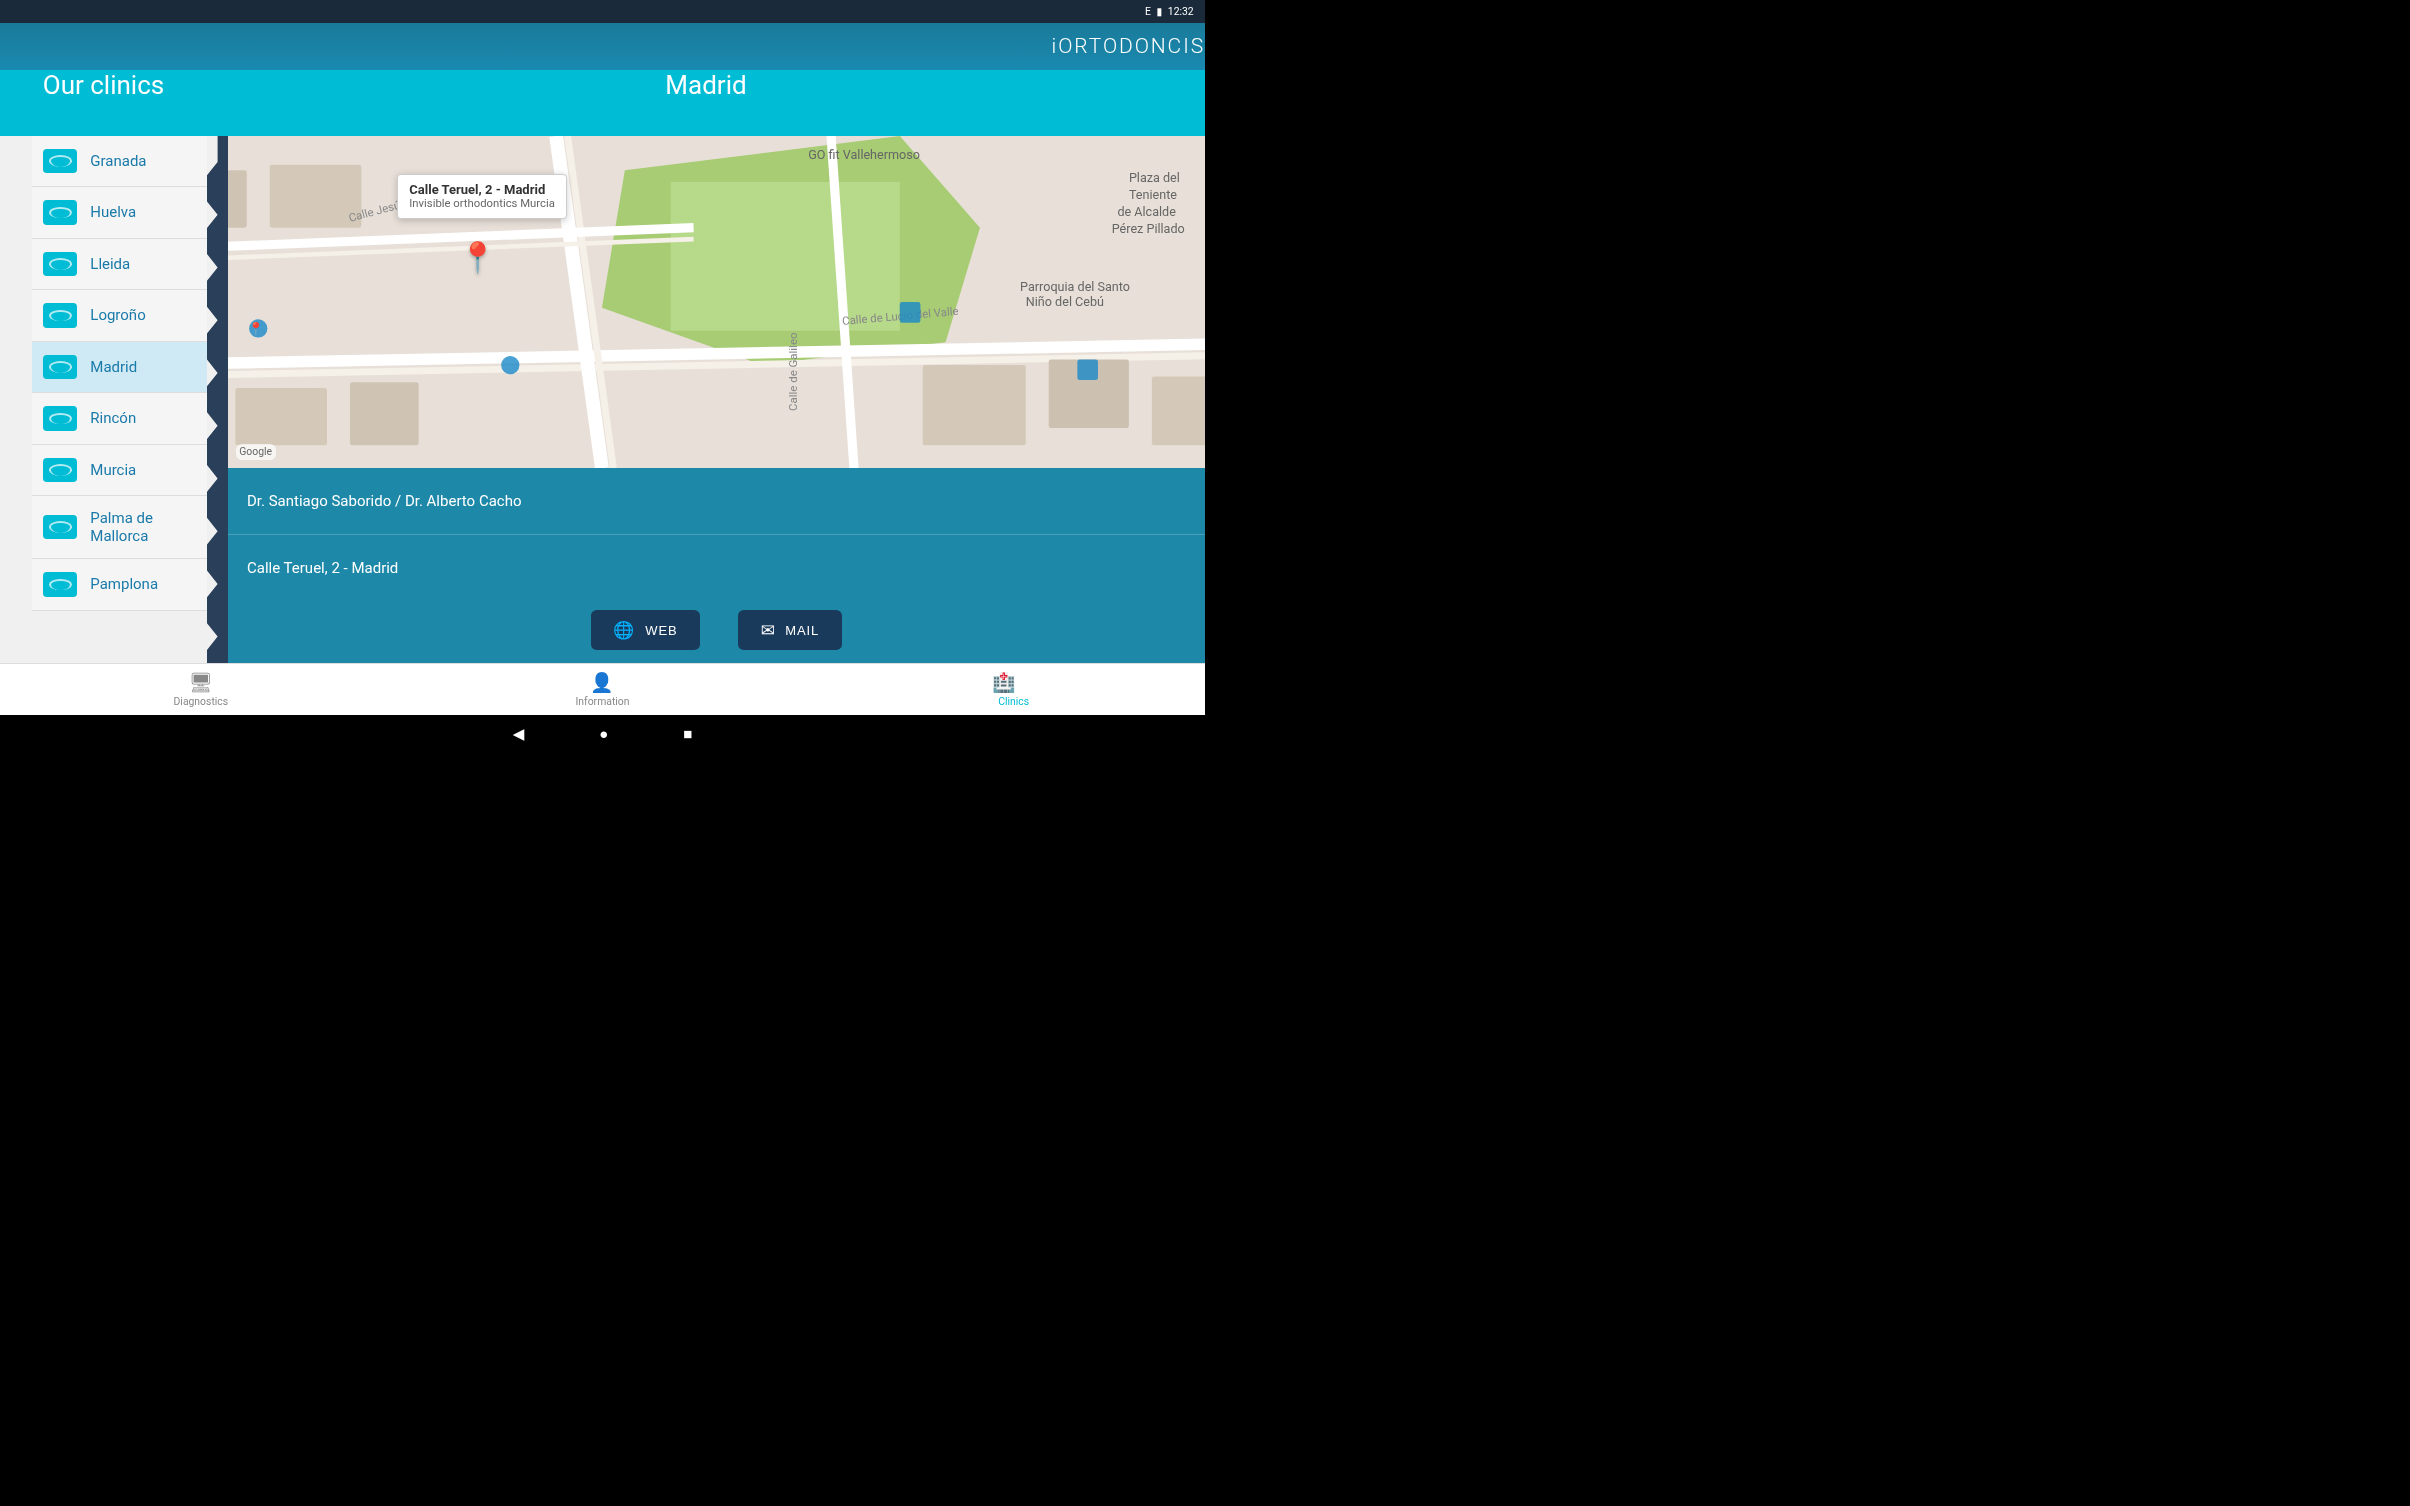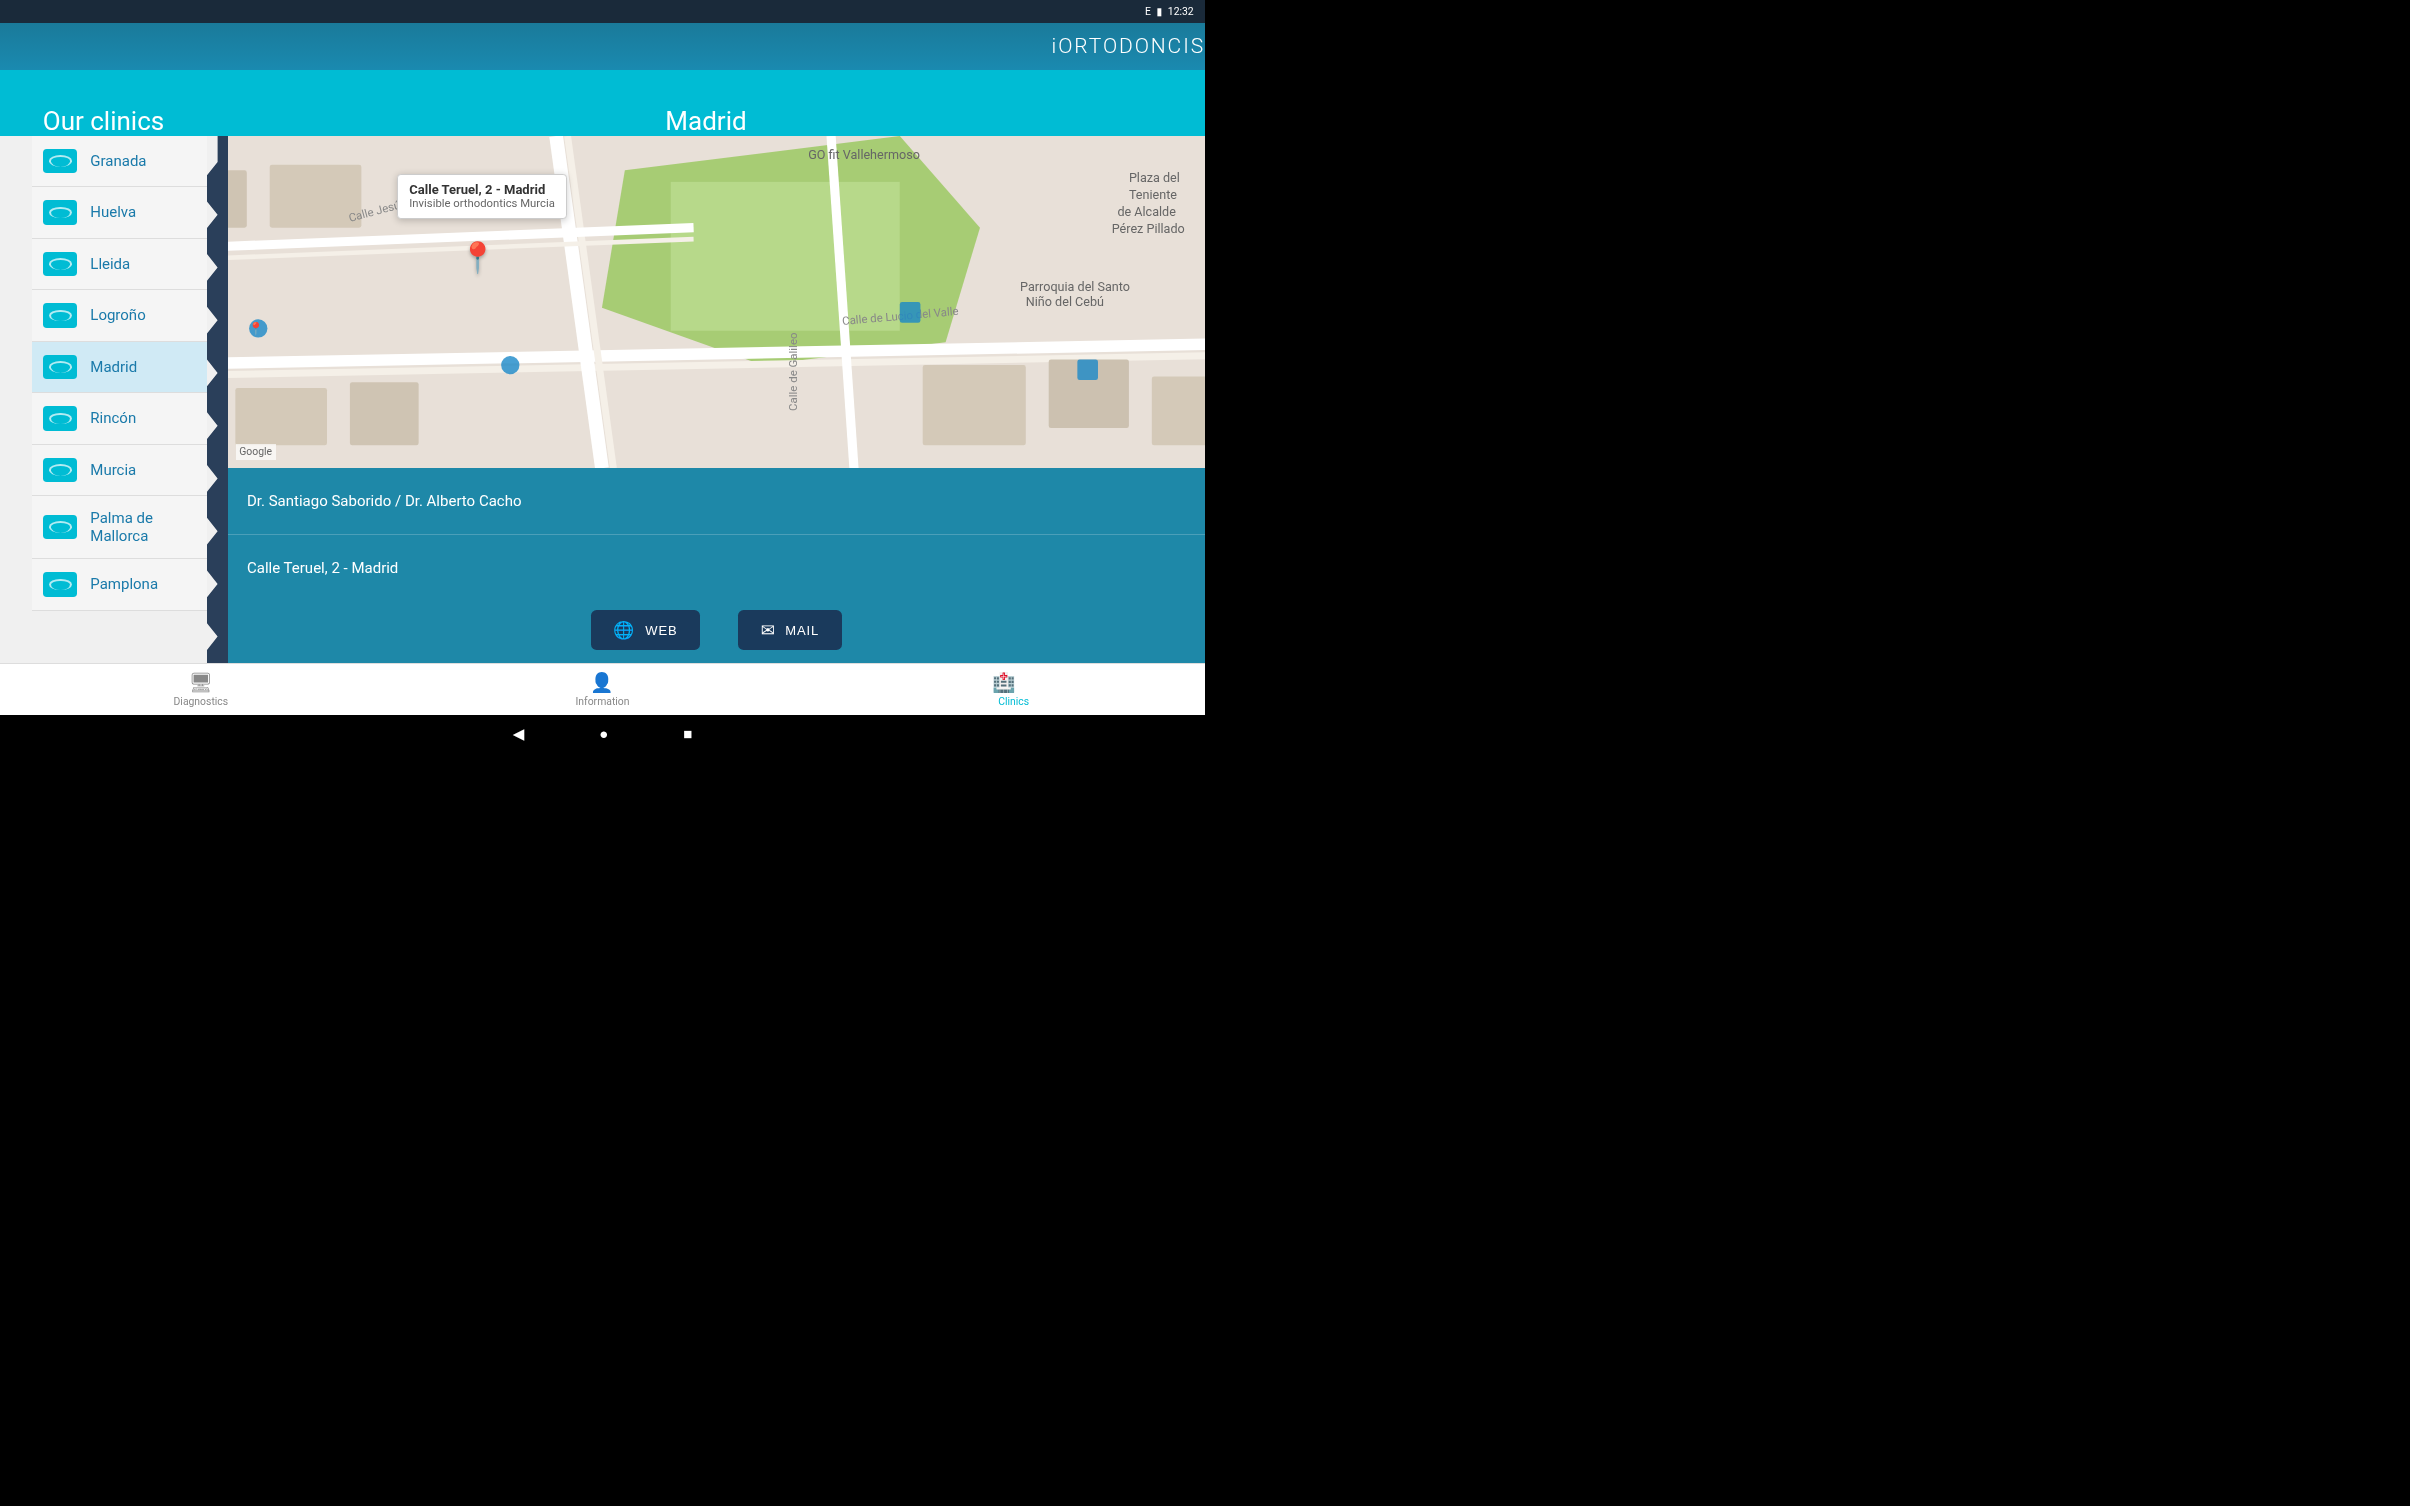--- a/index.html
+++ b/index.html
@@ -43,21 +43,21 @@
       font-weight: 300;
       letter-spacing: 1.9px;
     }
 
     
     .sub-header {
       width: 100%;
       height: 66px;
       background: #00bcd4;
       display: flex;
-      align-items: flex-end;
+      align-items: flex-start;
     }
     .sub-header-left {
       width: 207px;
       display: flex;
       align-items: center;
       justify-content: center;
     }
     .sub-header-right {
       flex: 1;
       display: flex;
@@ -197,21 +197,21 @@
 
     
     .google-watermark {
       position: absolute;
       bottom: 7.5px;
       left: 7.5px;
       font-size: 10.4px;
       color: #666;
       background: rgba(255,255,255,0.7);
       padding: 1.9px 3.8px;
-      border-radius: 0;
+      border-radius: 6px;
     }
 
     
     .info-panel {
       background: #1e88a8;
       padding: 0;
     }
     .info-row {
       padding: 24px 19px;
       color: #fff;

